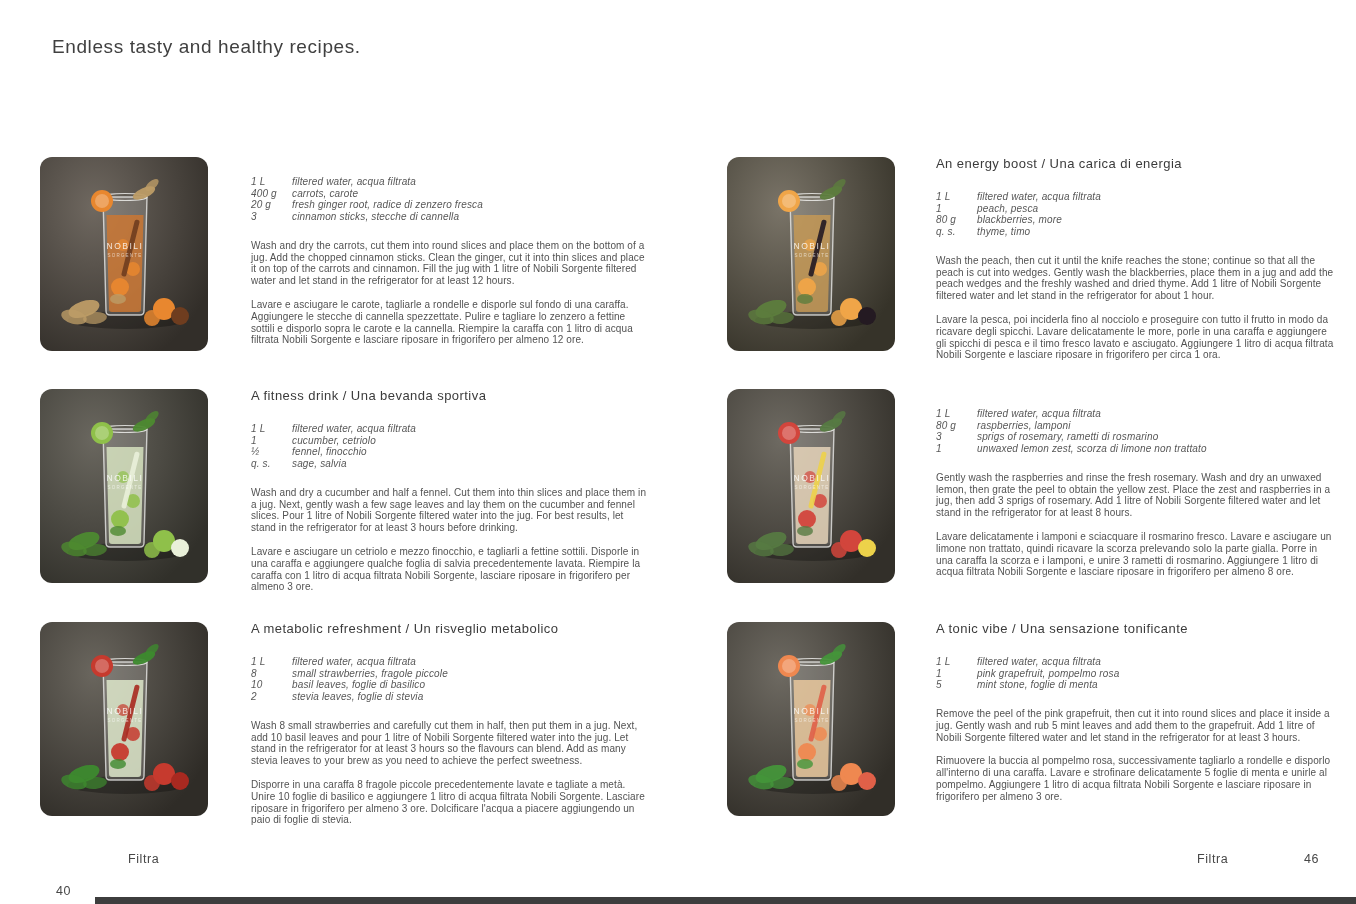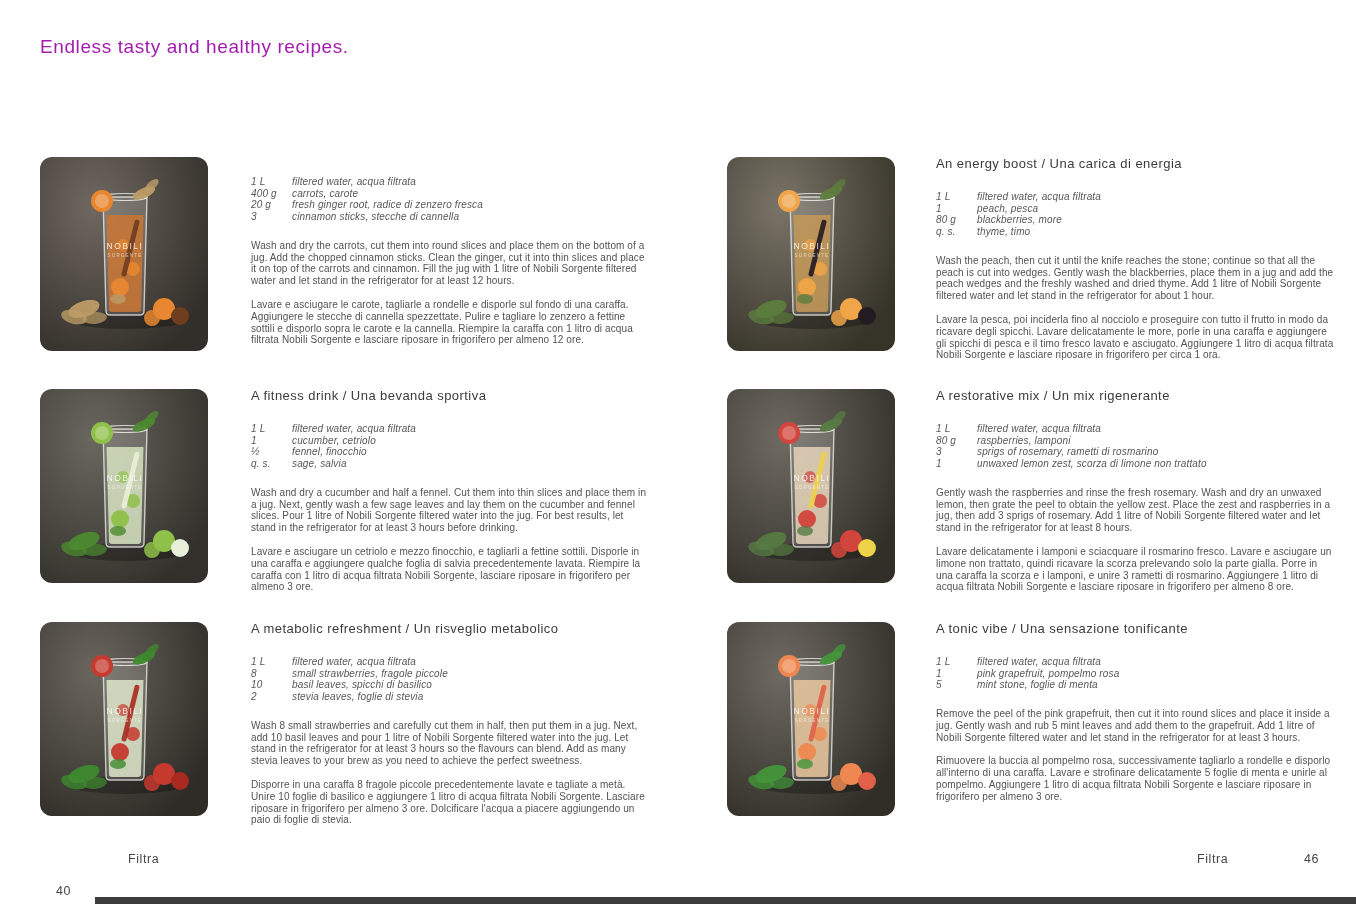--- a/index.html
+++ b/index.html
@@ -3,22 +3,22 @@
 <meta charset="utf-8">
 <style>
   html,body{margin:0;padding:0;}
   body{
     width:1356px;height:904px;position:relative;overflow:hidden;
     background:#ffffff;
     font-family:"Liberation Sans",sans-serif;
     -webkit-font-smoothing:antialiased;
   }
   .header-title{
-    position:absolute;left:40px;top:36px;
-    font-size:19px;font-weight:400;color:#a21caf;letter-spacing:0.6px;
+    position:absolute;left:52px;top:36px;
+    font-size:19px;font-weight:400;color:#404040;letter-spacing:0.6px;
   }
   
   .recipe{position:absolute;display:flex;gap:43px;}
   .rec-left{left:40px;}
   .rec-right{left:727px;gap:41px;}
   .row-1{top:157px;}
   .row-2{top:389px;}
   .row-3{top:622px;}
   .photo{
     width:168px;height:194px;flex:none;position:relative;
@@ -193,21 +193,21 @@
       <div class="ing">
           <span class="qty">1 L</span>
           <span class="nm">filtered water, acqua filtrata</span>
         </div>
       <div class="ing">
           <span class="qty">8</span>
           <span class="nm">small strawberries, fragole piccole</span>
         </div>
       <div class="ing">
           <span class="qty">10</span>
-          <span class="nm">basil leaves, spicchi di basilico</span>
+          <span class="nm">basil leaves, foglie di basilico</span>
         </div>
       <div class="ing">
           <span class="qty">2</span>
           <span class="nm">stevia leaves, foglie di stevia</span>
         </div>
     </div>
     <p class="para para-en">Wash 8 small strawberries and carefully cut them in half, then put them in a jug. Next, add 10 basil leaves and pour 1 litre of Nobili Sorgente filtered water into the jug. Let stand in the refrigerator for at least 3 hours so the flavours can blend. Add as many stevia leaves to your brew as you need to achieve the perfect sweetness.</p>
     <p class="para para-it">Disporre in una caraffa 8 fragole piccole precedentemente lavate e tagliate a metà. Unire 10 foglie di basilico e aggiungere 1 litro di acqua filtrata Nobili Sorgente. Lasciare riposare in frigorifero per almeno 3 ore. Dolcificare l'acqua a piacere aggiungendo un paio di foglie di stevia.</p>
   </div>
 </section>
@@ -285,21 +285,20 @@
       <ellipse cx="85" cy="40" rx="22" ry="3.5" fill="none" stroke="#f5f5f3" stroke-width="1.2" opacity="0.8"></ellipse>
       <circle cx="62" cy="44" r="11" style="fill:var(--fruit)"></circle>
       <circle cx="62" cy="44" r="7" fill="#ffffff" opacity="0.25"></circle>
       <ellipse cx="104" cy="36" rx="12" ry="5" style="fill:var(--leaf)" transform="rotate(-24 104 36)" opacity="0.95"></ellipse>
       <ellipse cx="112" cy="28" rx="8" ry="4" style="fill:var(--leaf)" transform="rotate(-40 112 28)" opacity="0.8"></ellipse>
       <text x="85" y="92" text-anchor="middle" font-size="8.5" letter-spacing="1.5" fill="#ffffff" opacity="0.8">NOBILI</text>
       <text x="85" y="100" text-anchor="middle" font-size="4.5" letter-spacing="1.2" fill="#ffffff" opacity="0.6">SORGENTE</text>
     </svg>
   </div>
   <div class="rtext">
-    <h3 class="rtitle">A restorative mix / Un mix rigenerante</h3>
     <div class="ings">
       <div class="ing">
           <span class="qty">1 L</span>
           <span class="nm">filtered water, acqua filtrata</span>
         </div>
       <div class="ing">
           <span class="qty">80 g</span>
           <span class="nm">raspberries, lamponi</span>
         </div>
       <div class="ing">

